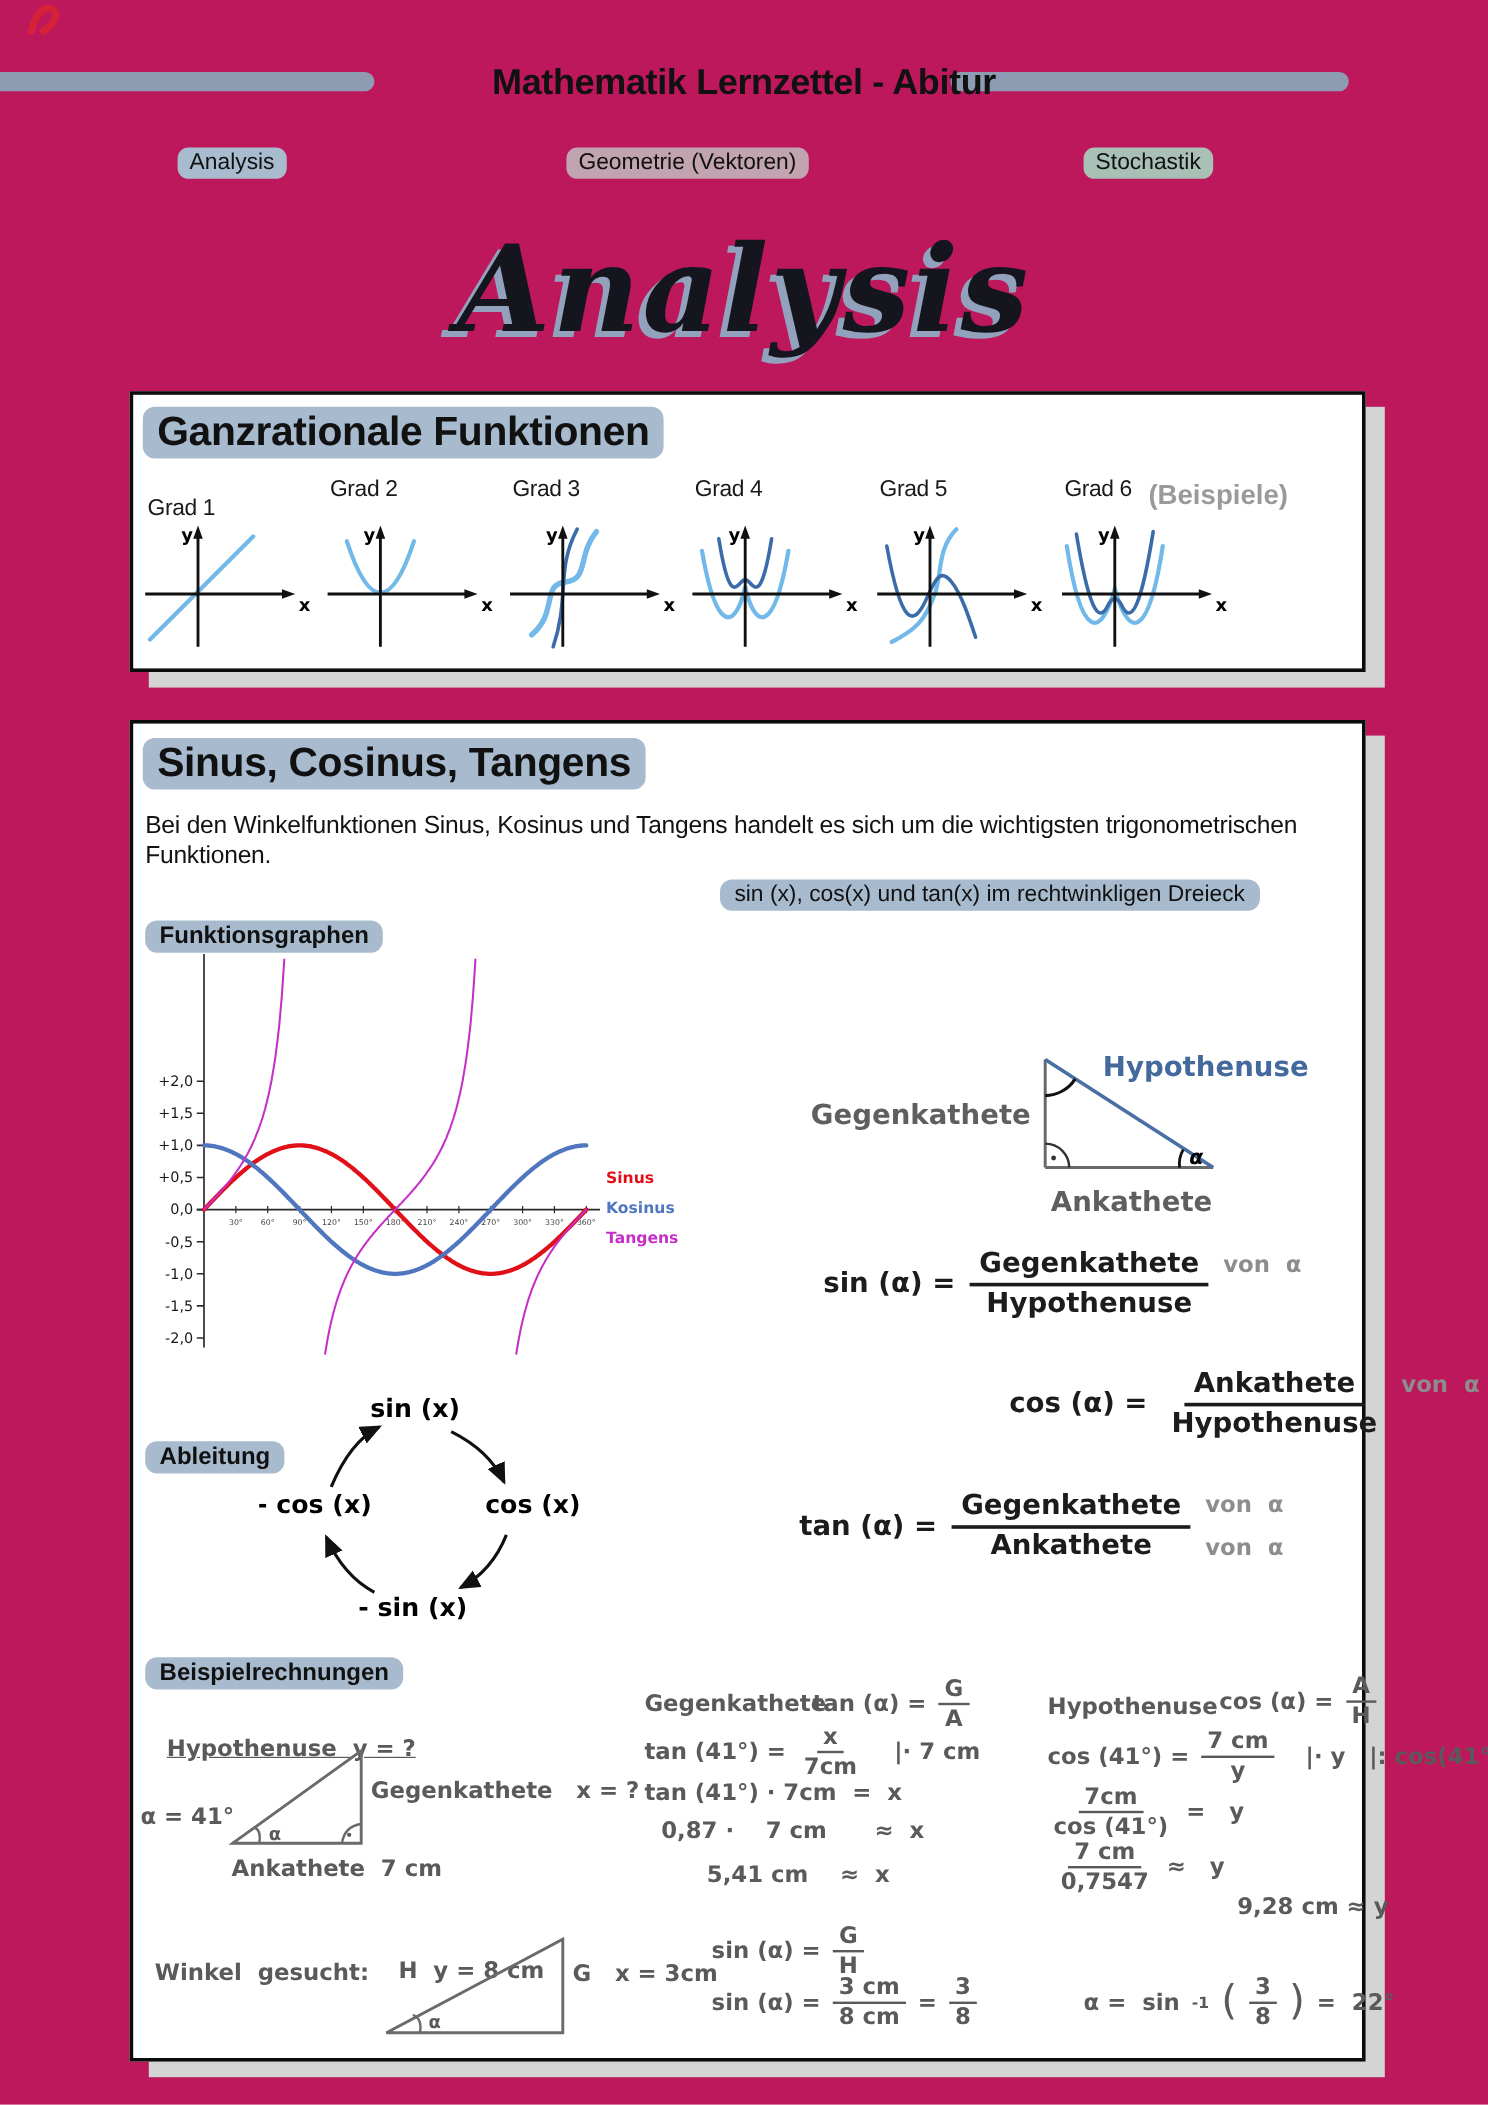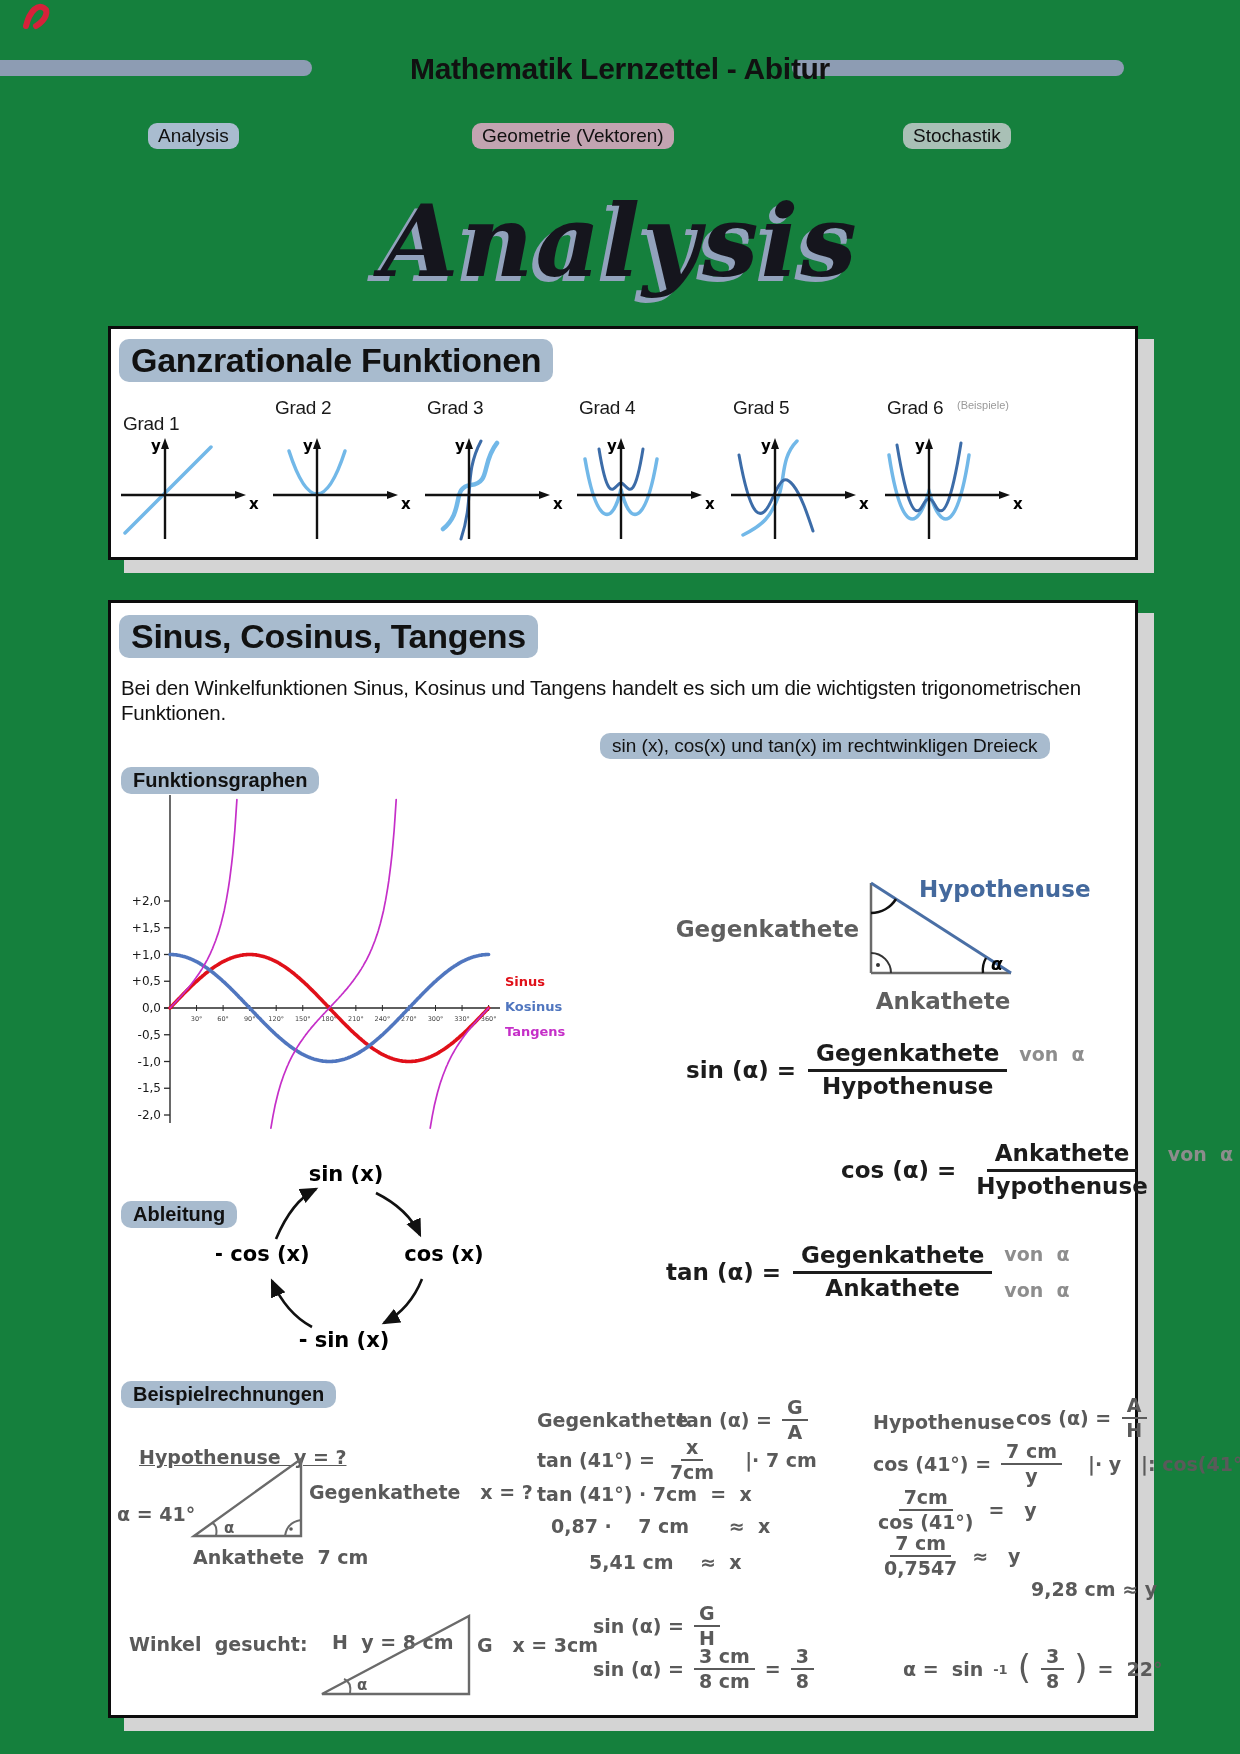--- a/index.html
+++ b/index.html
@@ -1,28 +1,28 @@
 <!DOCTYPE html>
 <html><head>
 <meta charset="utf-8">
 <style>
   html,body{margin:0;padding:0;background:#ffffff;}
-  .page{position:relative;width:1240px;height:1754px;background:#15803d;overflow:hidden;
+  .page{position:relative;width:1240px;height:1754px;background:#be185d;overflow:hidden;
         font-family:"Liberation Sans",sans-serif;color:#111;}
   .abs{position:absolute;}
   .hl{background:#a8bbce;border-radius:10px;padding:2px 12px;display:inline-block;}
   .bar{position:absolute;height:16px;background:#8d9cb3;top:60px;}
   .page-title{font-size:30px;font-weight:bold;letter-spacing:-0.3px;}
   .nav-chip{font-size:19px;border-radius:9px;padding:2px 10px;cursor:pointer;}
   .hero{font-family:"DejaVu Serif",serif;font-style:italic;font-weight:bold;font-size:100px;
         color:#15151d;text-shadow:-6px 5px 0 #92a2bc;letter-spacing:2px;}
   .box{position:absolute;border:3px solid #0c0c0c;background:#fff;box-shadow:16px 13px 0 #d4d4d4;}
   .sec-title{font-size:34px;font-weight:bold;letter-spacing:-0.3px;}
   .grad-label{font-size:19px;color:#1a1a1a;letter-spacing:-0.3px;}
-  .note-gray{font-size:11px;color:#9a9a9a;}
+  .note-gray{font-size:23px;color:#9a9a9a;font-weight:bold;}
   .print-p{font-size:20.5px;line-height:1.22;letter-spacing:-0.2px;color:#121212;}
   .sub-hl{font-size:19px;}
   .label-hl{font-size:20px;font-weight:600;}
   .hw{font-family:"DejaVu Sans",sans-serif;white-space:pre;}
   .formula{display:flex;align-items:center;gap:12px;font-size:23px;font-weight:bold;color:#1c1c1c;}
   .frac{display:inline-flex;flex-direction:column;align-items:center;line-height:1.12;}
   .frac .num{border-bottom:3px solid currentColor;padding:0 8px 2px;}
   .frac .den{padding:2px 8px 0;}
   .von{color:#8d8d8d;font-size:19px;font-weight:bold;}
   .von-top{align-self:flex-start;margin-top:2px;}

